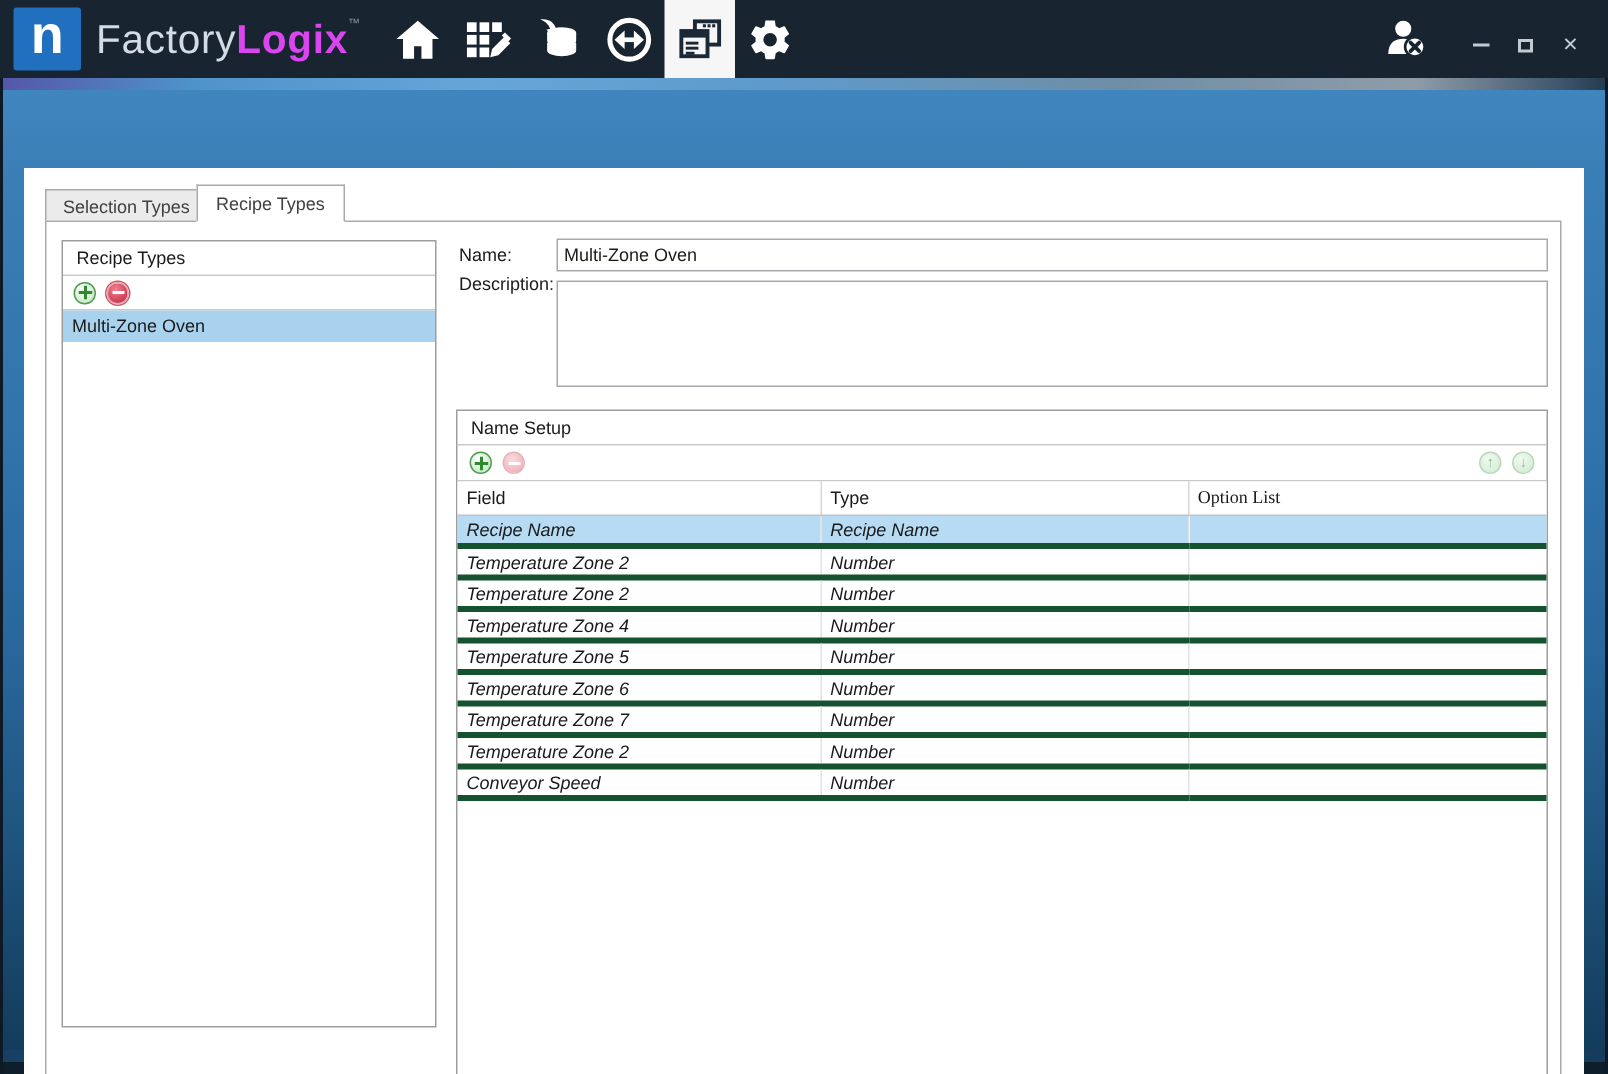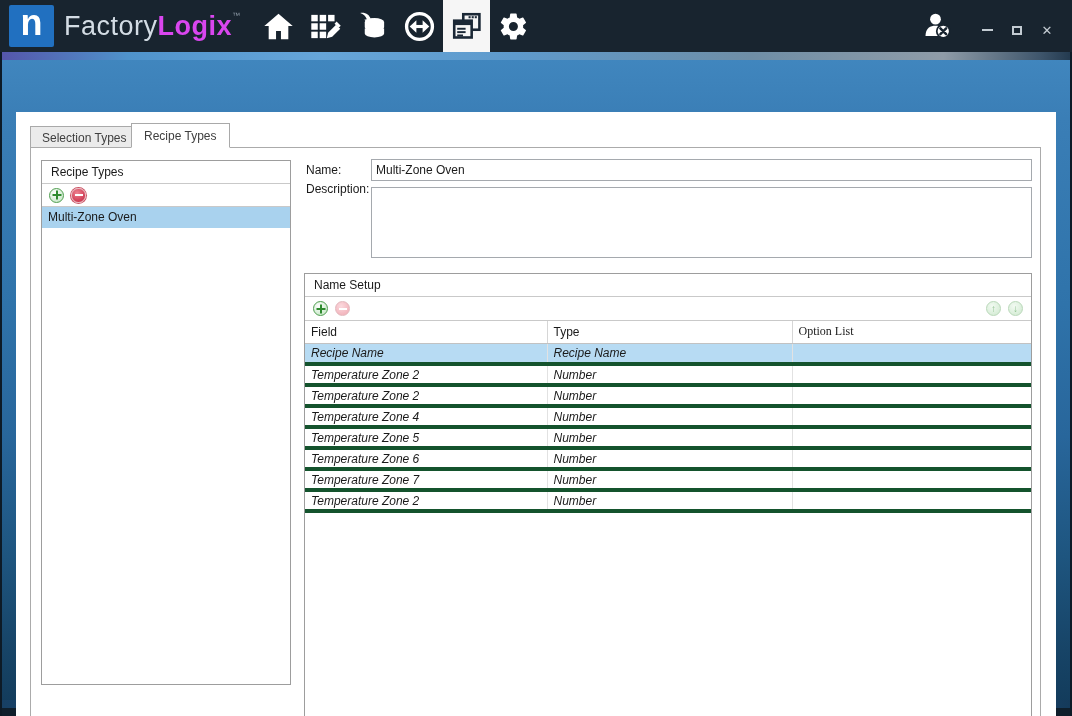--- a/index.html
+++ b/index.html
@@ -248,19 +248,24 @@
               <tr>
                 <td>Temperature Zone 7</td>
                 <td>Number</td>
                 <td></td>
               </tr>
               <tr>
                 <td>Temperature Zone 2</td>
                 <td>Number</td>
                 <td></td>
               </tr>
+              <tr>
+                <td>Conveyor Speed</td>
+                <td>Number</td>
+                <td></td>
+              </tr>
             </tbody>
         </table>
       </div>
 
     </div>
   </div>
 </div>
 
 </body></html>

